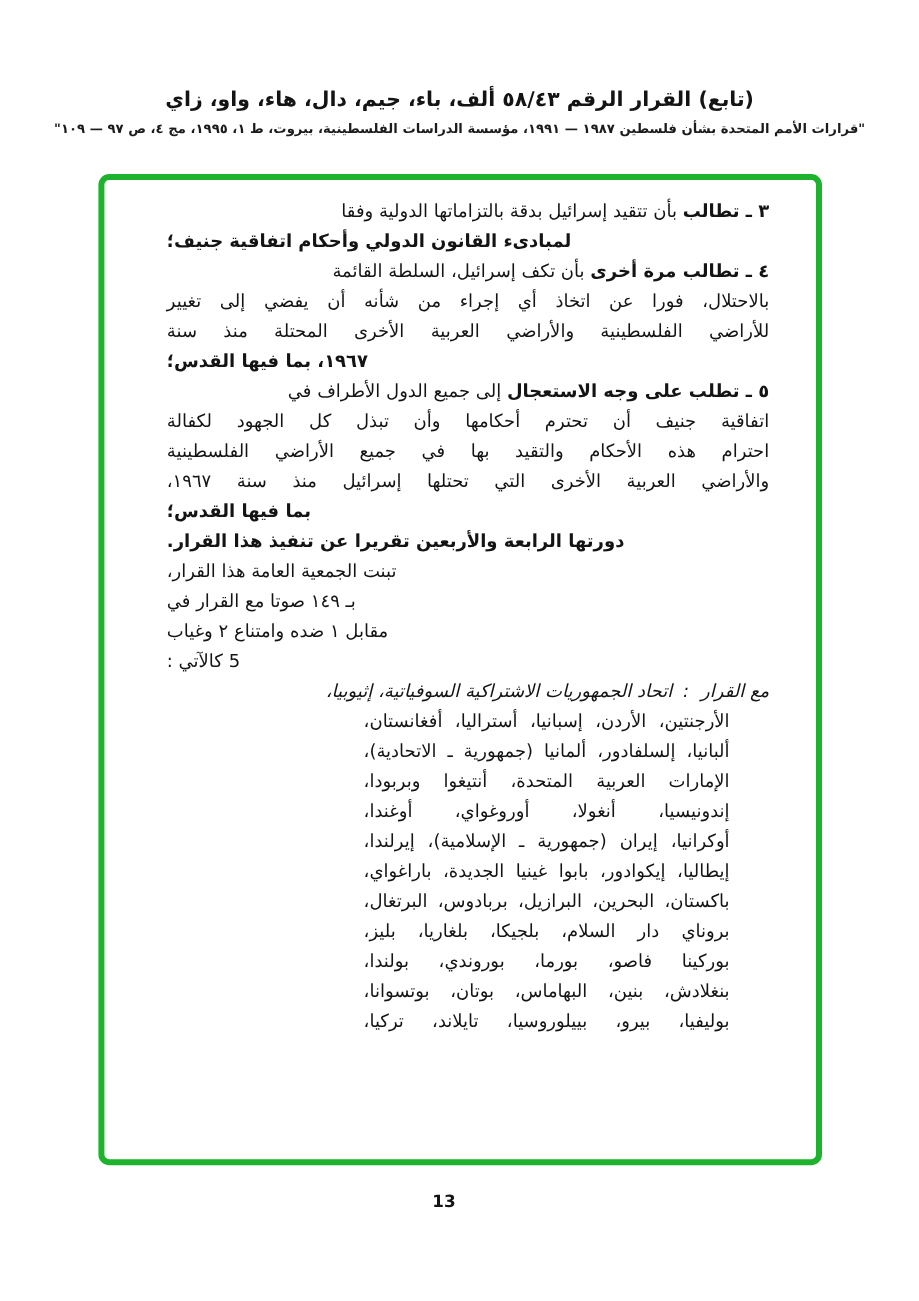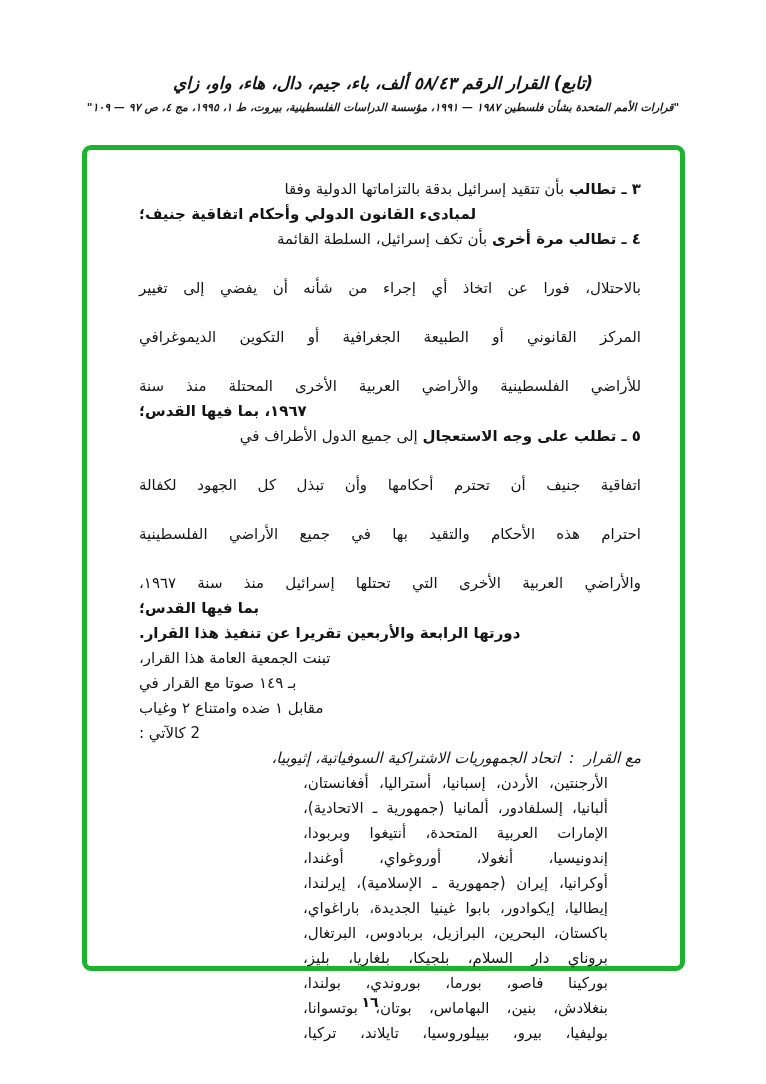--- a/index.html
+++ b/index.html
@@ -1,35 +1,35 @@
 <!DOCTYPE html>
 <html lang="ar"><head>
 <meta charset="utf-8">
 <style>
   html,body{margin:0;padding:0;background:#ffffff;}
   body{width:766px;height:1084px;position:relative;
        font-family:"DejaVu Sans",sans-serif;color:#141414;}
   .page{position:absolute;inset:0;background:#ffffff;}
 
   
-  .hdr{position:absolute;top:72px;left:0;width:766px;text-align:center;direction:rtl;font-style:italic;}
+  .hdr{position:absolute;top:72px;left:0;width:766px;text-align:center;direction:rtl;}
   .title{font-size:17px;font-weight:bold;line-height:22px;letter-spacing:0.2px;}
   .subtitle{font-size:11px;font-weight:bold;margin-top:7px;color:#1b1b1b;}
 
   
   .green-box{position:absolute;left:82px;top:145px;width:603px;height:826px;
              box-sizing:border-box;border:5px solid var(--green,#1db32e);
              border-radius:9px;background:#ffffff;
-             padding:27px 39px 0 52px;direction:rtl;
+             padding:14px 39px 0 52px;direction:rtl;
              font-size:15px;line-height:25px;}
 
   .line{min-height:25px;}
   .l-right{text-align:right;}
   .l-left{text-align:left;font-weight:bold;}
-  .l-just{text-align:justify;text-align-last:justify;margin-top:24px;}
+  .l-just{text-align:justify;text-align-last:justify;}
   .b{font-weight:bold;}
 
   
   .adoption{margin-right:150px;}
   .adopt-line{text-align:left;white-space:nowrap;min-height:25px;}
   .adopt-last{padding-right:68px;}
 
   
   .vw-first{text-align:right;white-space:nowrap;min-height:25px;font-style:italic;}
   .vw-colon{padding:0 10px 0 9px;}
@@ -49,36 +49,35 @@
     <div class="title">(تابع) القرار الرقم ٥٨/٤٣ ألف، باء، جيم، دال، هاء، واو، زاي</div>
     <div class="subtitle">"قرارات الأمم المتحدة بشأن فلسطين ١٩٨٧ — ١٩٩١، مؤسسة الدراسات الفلسطينية، بيروت، ط ١، ١٩٩٥، مج ٤، ص ٩٧ — ١٠٩"</div>
   </div>
 
   <div class="green-box" style="--green: #1db32e;">
     <div>
         <div class="line l-right"><span class="b">٣ ـ تطالب</span><span> بأن تتقيد إسرائيل بدقة بالتزاماتها الدولية وفقا</span></div>
         <div class="line l-left"><span>لمبادىء القانون الدولي وأحكام اتفاقية جنيف؛</span></div>
         <div class="line l-right"><span class="b">٤ ـ تطالب مرة أخرى</span><span> بأن تكف إسرائيل، السلطة القائمة</span></div>
         <div class="line l-just"><span>بالاحتلال، فورا عن اتخاذ أي إجراء من شأنه أن يفضي إلى تغيير</span></div>
-        <div class="line l-just"><span>المركز القانوني أو الطبيعة الجغرافية أو التكوين الديموغرافي</span></div>
         <div class="line l-just"><span>للأراضي الفلسطينية والأراضي العربية الأخرى المحتلة منذ سنة</span></div>
         <div class="line l-left"><span>١٩٦٧، بما فيها القدس؛</span></div>
         <div class="line l-right"><span class="b">٥ ـ تطلب على وجه الاستعجال</span><span> إلى جميع الدول الأطراف في</span></div>
         <div class="line l-just"><span>اتفاقية جنيف أن تحترم أحكامها وأن تبذل كل الجهود لكفالة</span></div>
         <div class="line l-just"><span>احترام هذه الأحكام والتقيد بها في جميع الأراضي الفلسطينية</span></div>
         <div class="line l-just"><span>والأراضي العربية الأخرى التي تحتلها إسرائيل منذ سنة ١٩٦٧،</span></div>
         <div class="line l-left"><span>بما فيها القدس؛</span></div>
         <div class="line l-left"><span>دورتها الرابعة والأربعين تقريرا عن تنفيذ هذا القرار.</span></div>
       </div>
 
     <div class="adoption">
         <div class="adopt-line">تبنت الجمعية العامة هذا القرار،</div>
         <div class="adopt-line">بـ ١٤٩ صوتا مع القرار في</div>
         <div class="adopt-line">مقابل ١ ضده وامتناع ٢ وغياب</div>
-        <div class="adopt-line adopt-last">2 كالآتي :</div>
+        <div class="adopt-line adopt-last">5 كالآتي :</div>
       </div>
 
     <div>
       <div class="vw-first">
         <span>مع القرار</span><span class="vw-colon">:</span><span>اتحاد الجمهوريات الاشتراكية السوفياتية، إثيوبيا،</span>
       </div>
       <div>
           <div class="vw-line">الأرجنتين، الأردن، إسبانيا، أستراليا، أفغانستان،</div>
           <div class="vw-line">ألبانيا، إلسلفادور، ألمانيا (جمهورية ـ الاتحادية)،</div>
           <div class="vw-line">الإمارات العربية المتحدة، أنتيغوا وبربودا،</div>
@@ -87,15 +86,15 @@
           <div class="vw-line">إيطاليا، إيكوادور، بابوا غينيا الجديدة، باراغواي،</div>
           <div class="vw-line">باكستان، البحرين، البرازيل، بربادوس، البرتغال،</div>
           <div class="vw-line">بروناي دار السلام، بلجيكا، بلغاريا، بليز،</div>
           <div class="vw-line">بوركينا فاصو، بورما، بوروندي، بولندا،</div>
           <div class="vw-line">بنغلادش، بنين، البهاماس، بوتان، بوتسوانا،</div>
           <div class="vw-line">بوليفيا، بيرو، بييلوروسيا، تايلاند، تركيا،</div>
         </div>
     </div>
   </div>
 
-  <div class="page-number">١٦</div>
+  <div class="page-number">13</div>
 
 </div>
 
 </body></html>

